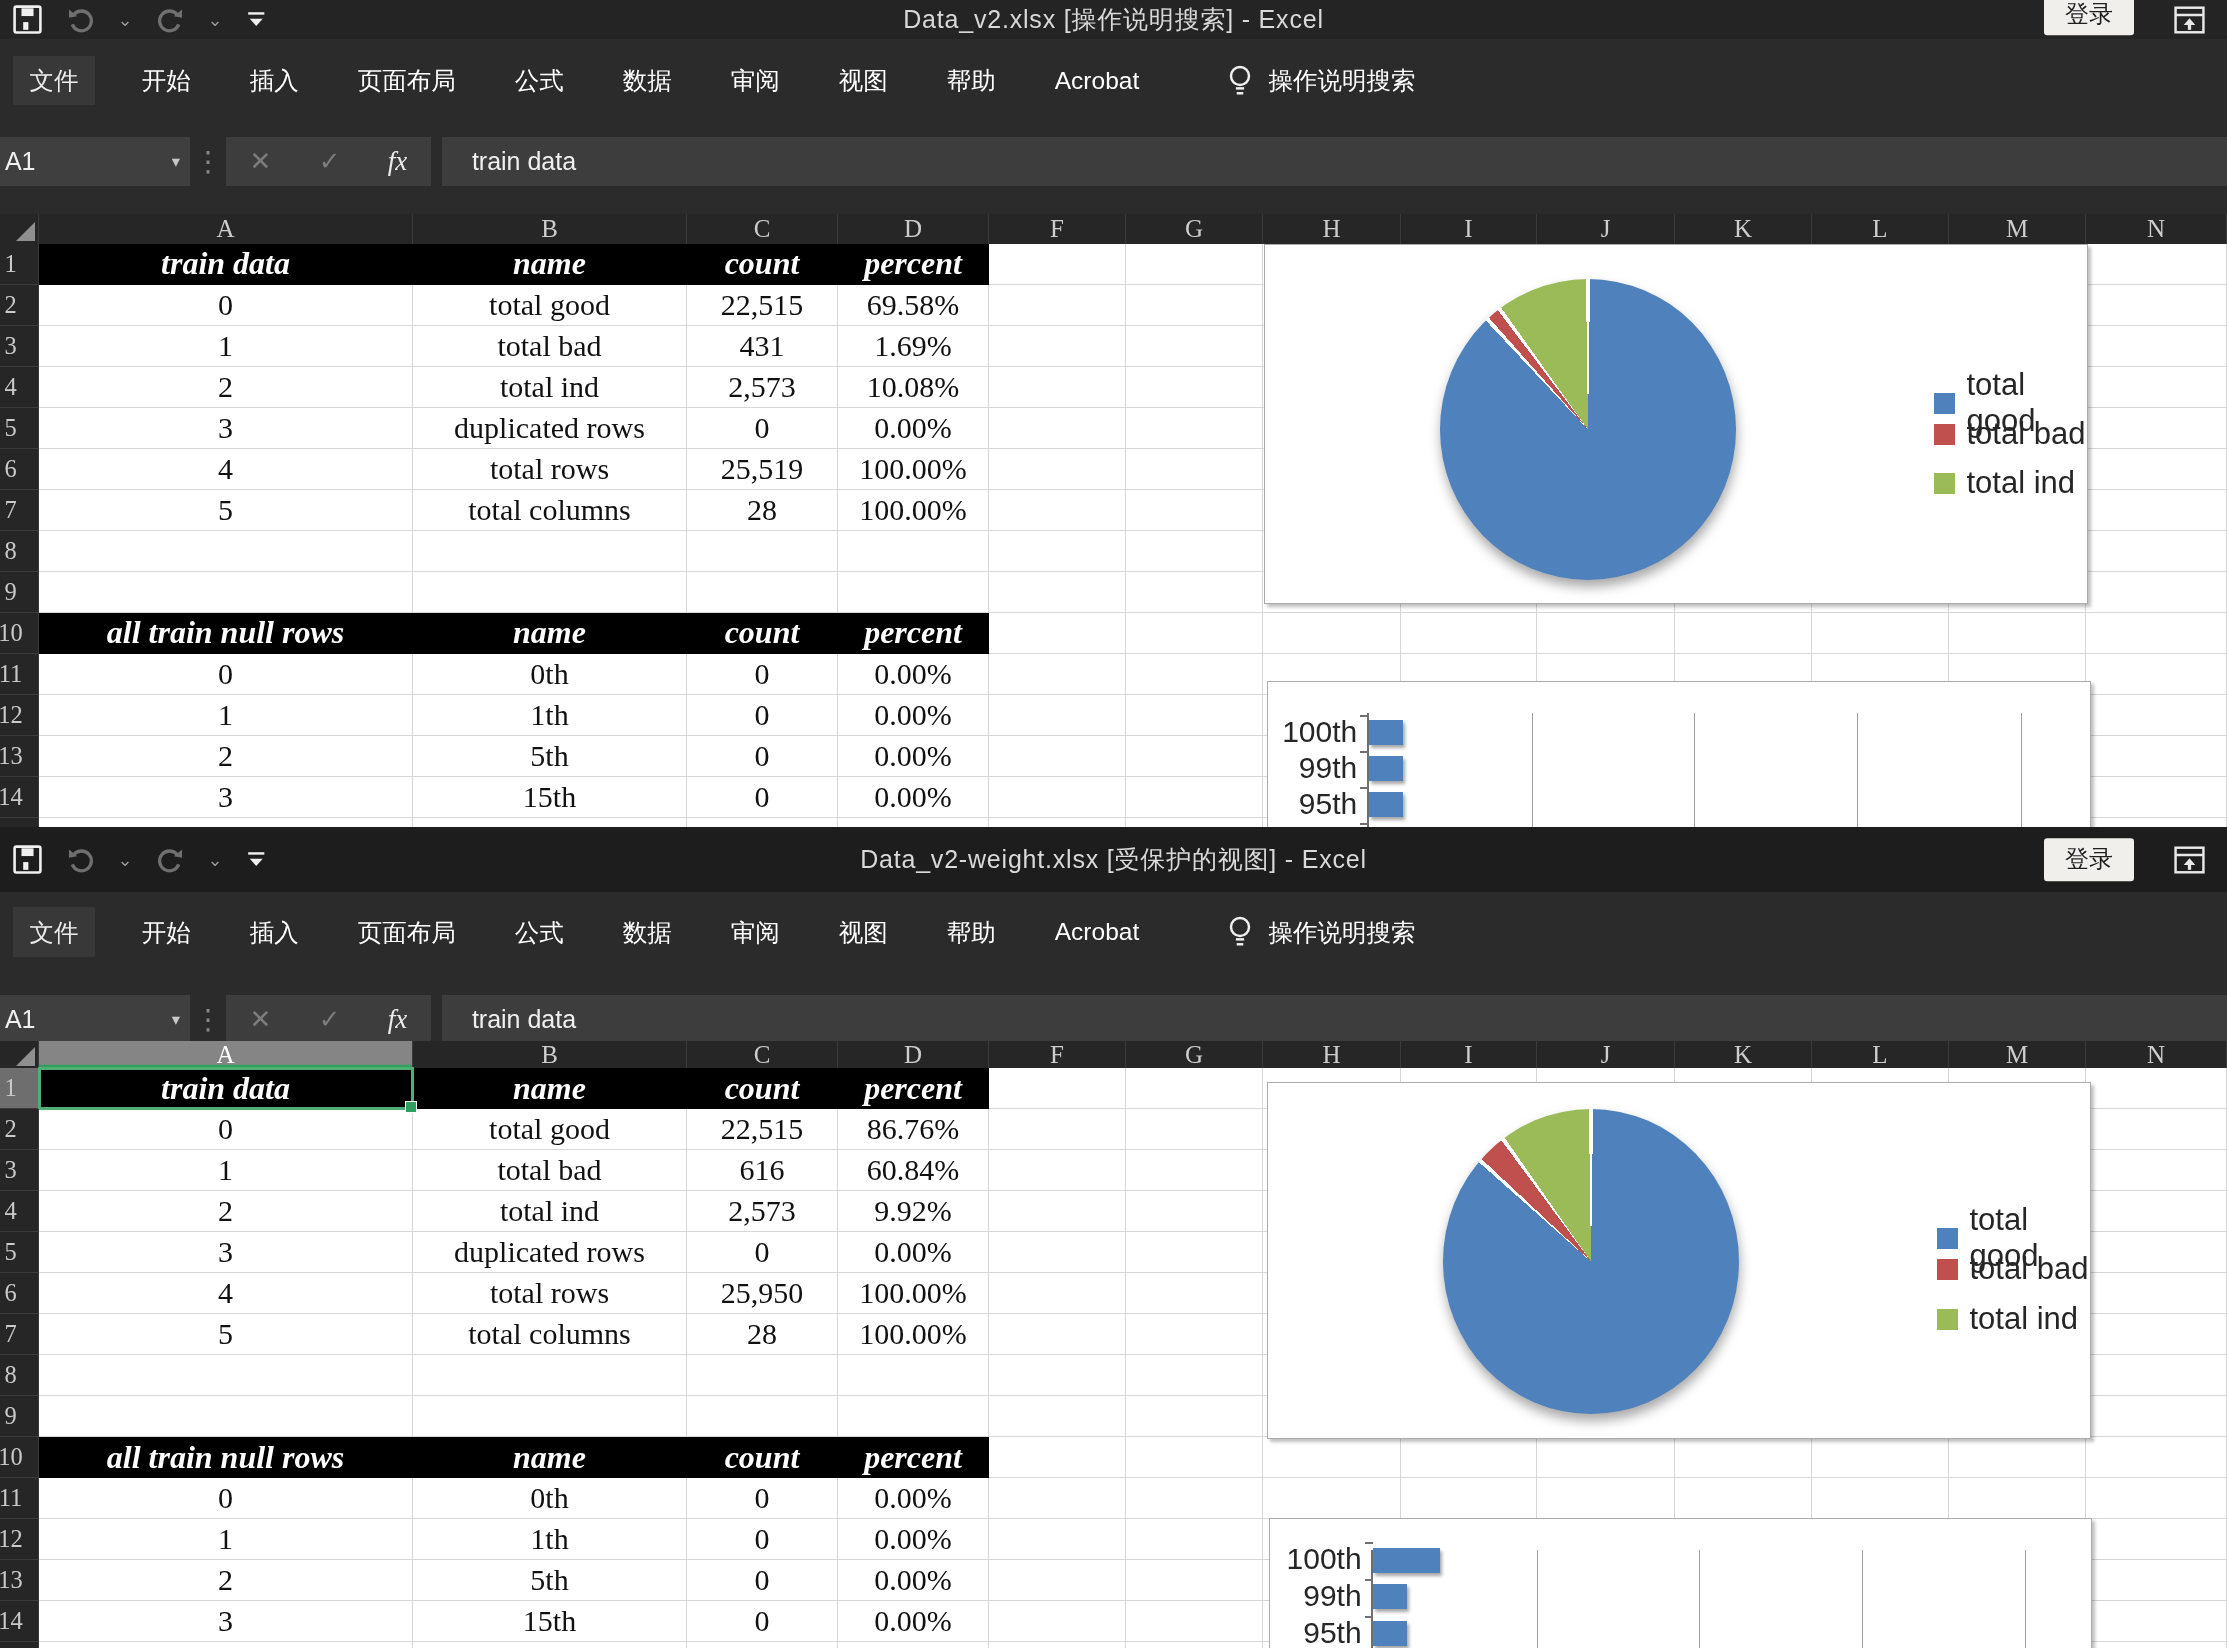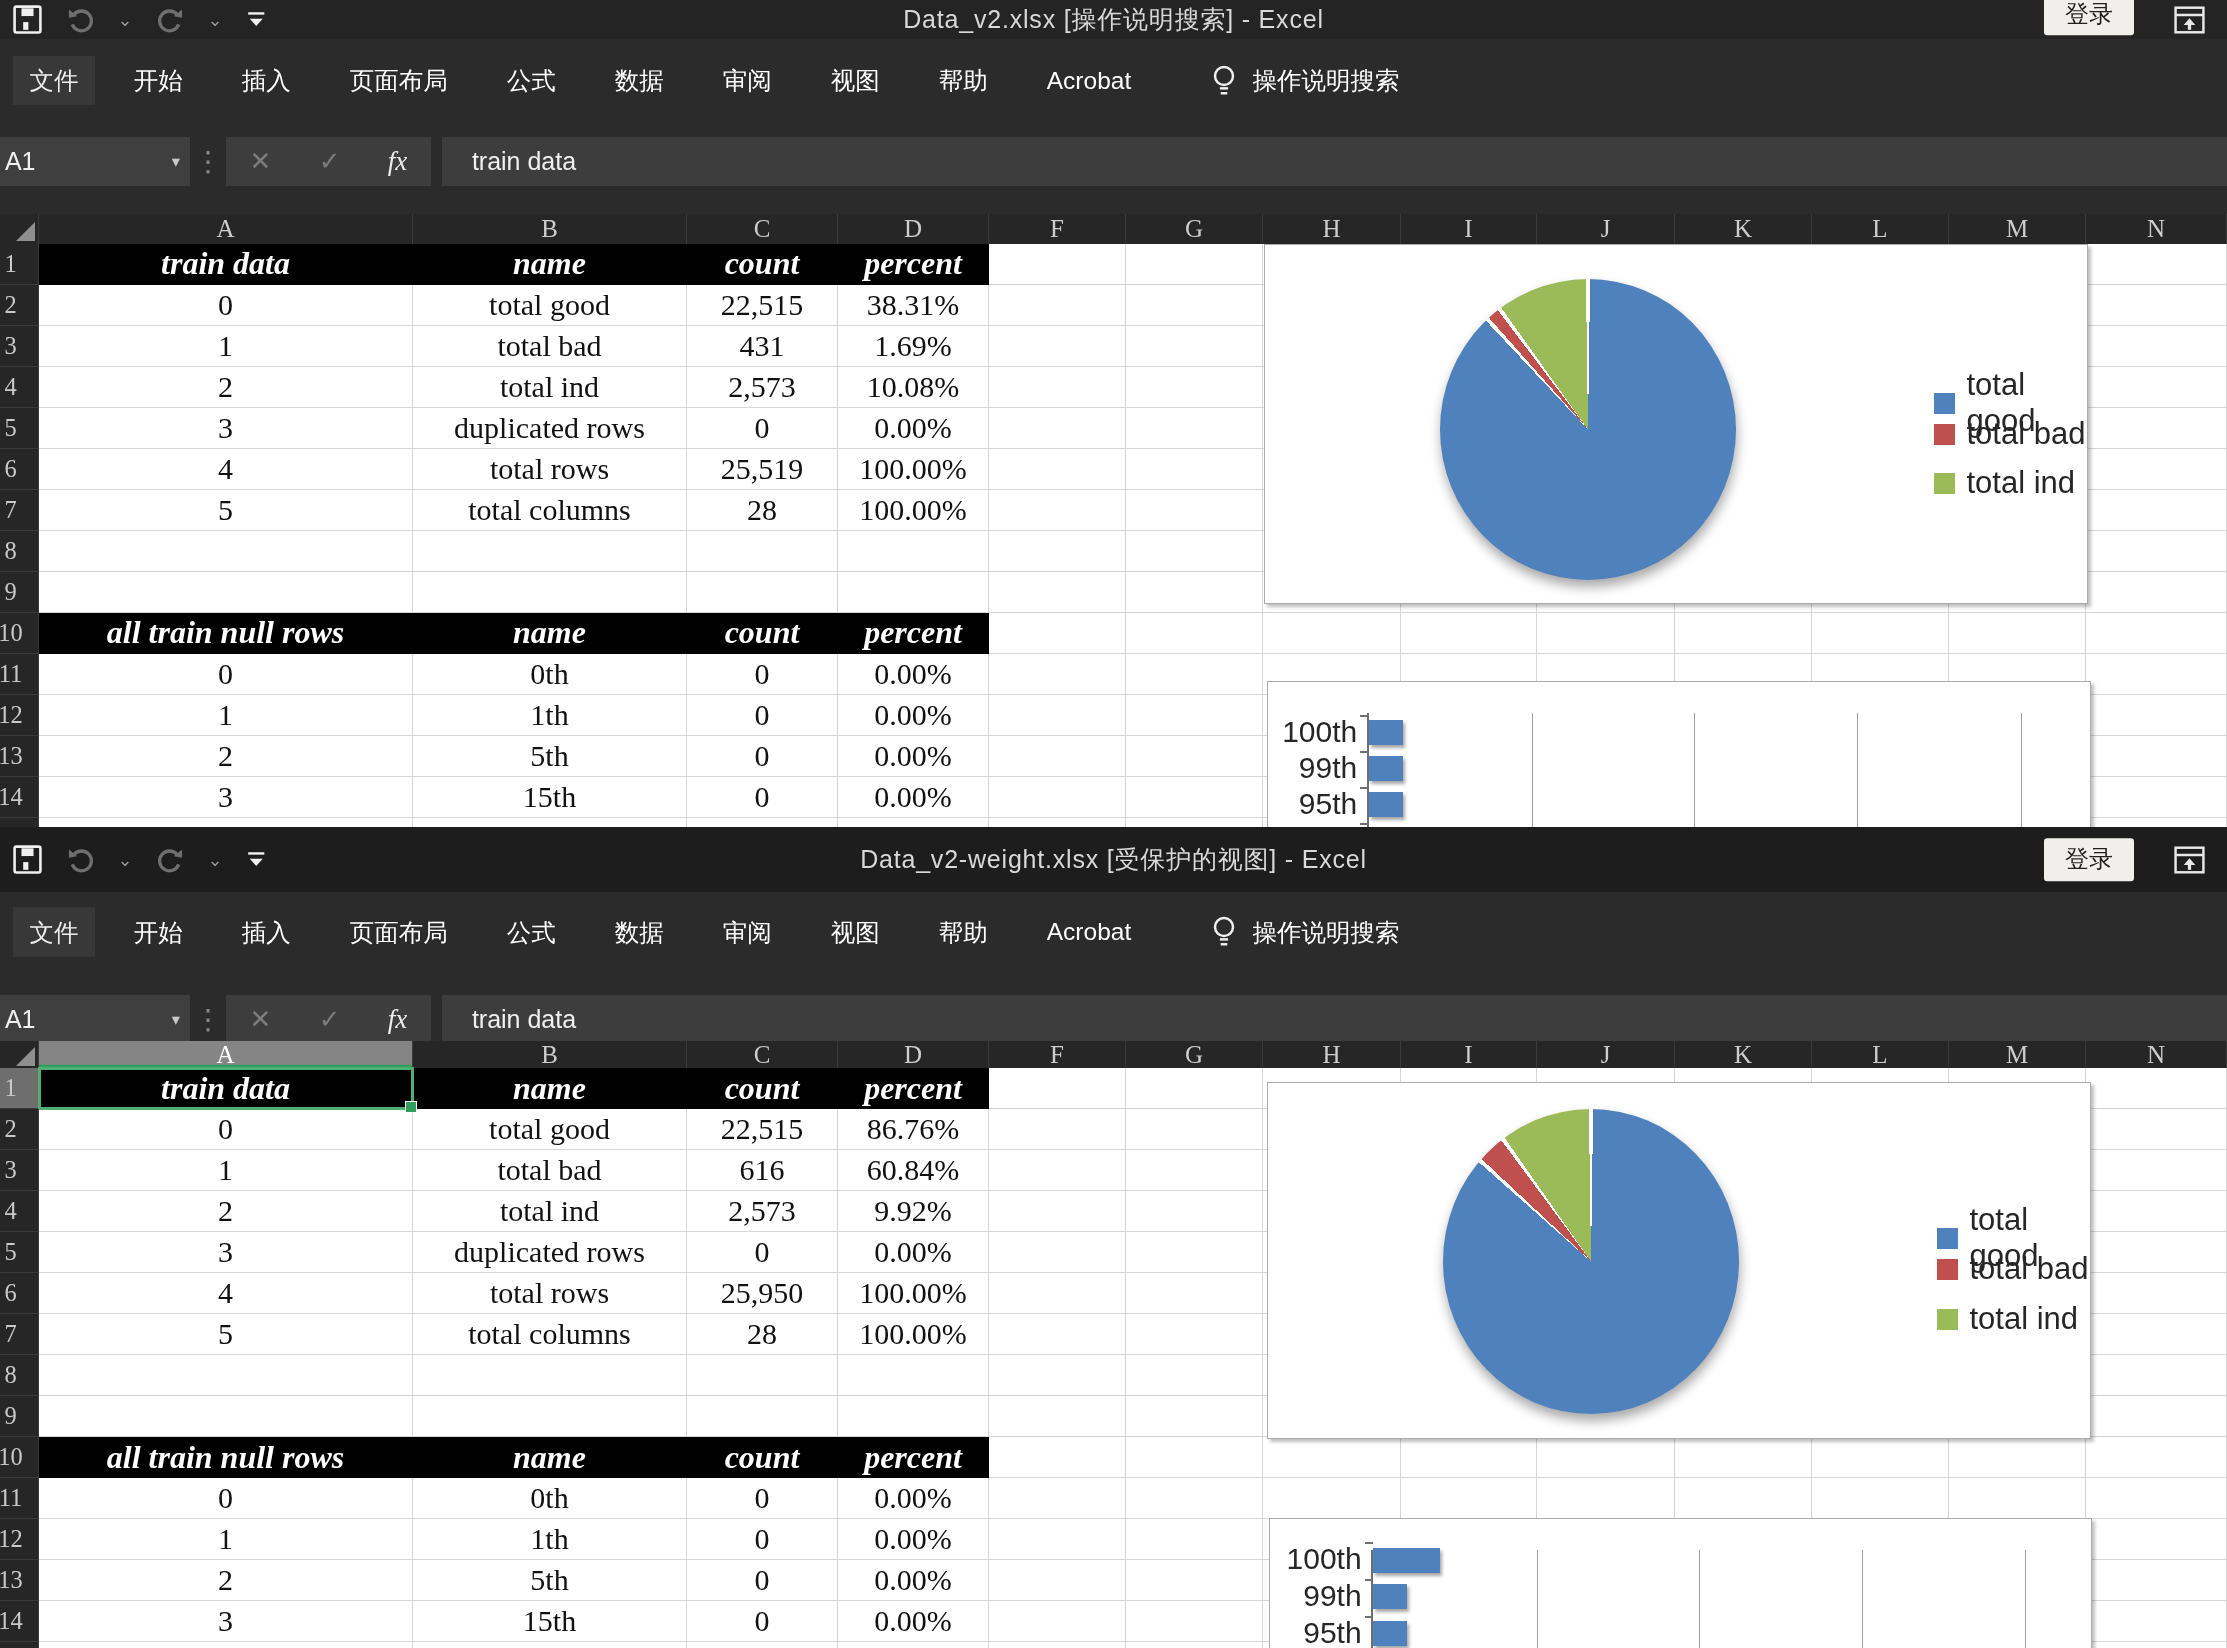--- a/index.html
+++ b/index.html
@@ -15,21 +15,21 @@
   .chev{color:#9a9a9a;font-size:18px;line-height:1;}
   .win-title{position:absolute;left:0;right:0;top:0;bottom:0;display:flex;align-items:center;
              justify-content:center;color:#d9d9d9;font-size:25px;letter-spacing:0.8px;}
   .signin{position:absolute;right:93px;top:50%;transform:translateY(-50%);background:#f1efec;
           color:#1f1f1f;font-size:24px;padding:5.7px 21px;border-radius:3.3px;}
   .w0 .signin{top:36%;}
   .ribbonopts{position:absolute;right:21px;top:50%;transform:translateY(-50%);}
   .ribbon{position:absolute;top:var(--tbh);height:var(--rbh);left:0;right:0;display:flex;
           align-items:center;padding-left:13px;background:#2b2b2b;}
   .tab-file{color:#ededed;font-size:24.5px;background:#383838;padding:8.2px 16.4px;margin-right:39px;}
-  .tabs{display:flex;list-style:none;margin:0;padding:0;align-items:center;}
+  .tabs{display:flex;list-style:none;margin:8px;padding:0;align-items:center;}
   .tabs li{color:#fff;font-size:24.5px;margin-right:59px;white-space:nowrap;}
   .search-wrap{display:flex;align-items:center;gap:14.7px;margin-left:19.6px;color:#fff;font-size:24.5px;}
   .fbar{position:absolute;top:var(--fbt);height:49px;left:0;right:0;display:flex;align-items:stretch;}
   .namebox{width:185px;background:#3f3f3f;color:#efefef;font-size:25px;display:flex;
            align-items:center;padding-left:4.9px;position:relative;}
   .namebox .dd{position:absolute;right:9.8px;color:#c9c9c9;font-size:16.4px;}
   .fgrip{width:36px;display:flex;align-items:center;justify-content:center;color:#8a8a8a;font-size:28px;}
   .fbtns{width:205px;background:#3d3d3d;display:flex;align-items:center;justify-content:space-around;}
   .fbtn-x,.fbtn-ok{color:#7d7d7d;font-size:26px;}
   .fbtn-fx{color:#ececec;font-size:27px;font-style:italic;font-family:"Liberation Serif",serif;}
@@ -194,21 +194,21 @@
           <div class="cell" style="width: 137px;"></div>
           <div class="cell" style="width: 141px;"></div>
         </div>
         <div class="grow">
           <div class="rowhdr">
             <span>2</span>
           </div>
           <div class="cell" style="width: 374px;">0</div>
           <div class="cell" style="width: 274px;">total good</div>
           <div class="cell" style="width: 151px;">22,515</div>
-          <div class="cell" style="width: 151px;">38.31%</div>
+          <div class="cell" style="width: 151px;">69.58%</div>
           <div class="cell" style="width: 137px;"></div>
           <div class="cell" style="width: 137px;"></div>
           <div class="cell" style="width: 138px;"></div>
           <div class="cell" style="width: 136px;"></div>
           <div class="cell" style="width: 138px;"></div>
           <div class="cell" style="width: 137px;"></div>
           <div class="cell" style="width: 137px;"></div>
           <div class="cell" style="width: 137px;"></div>
           <div class="cell" style="width: 141px;"></div>
         </div>

